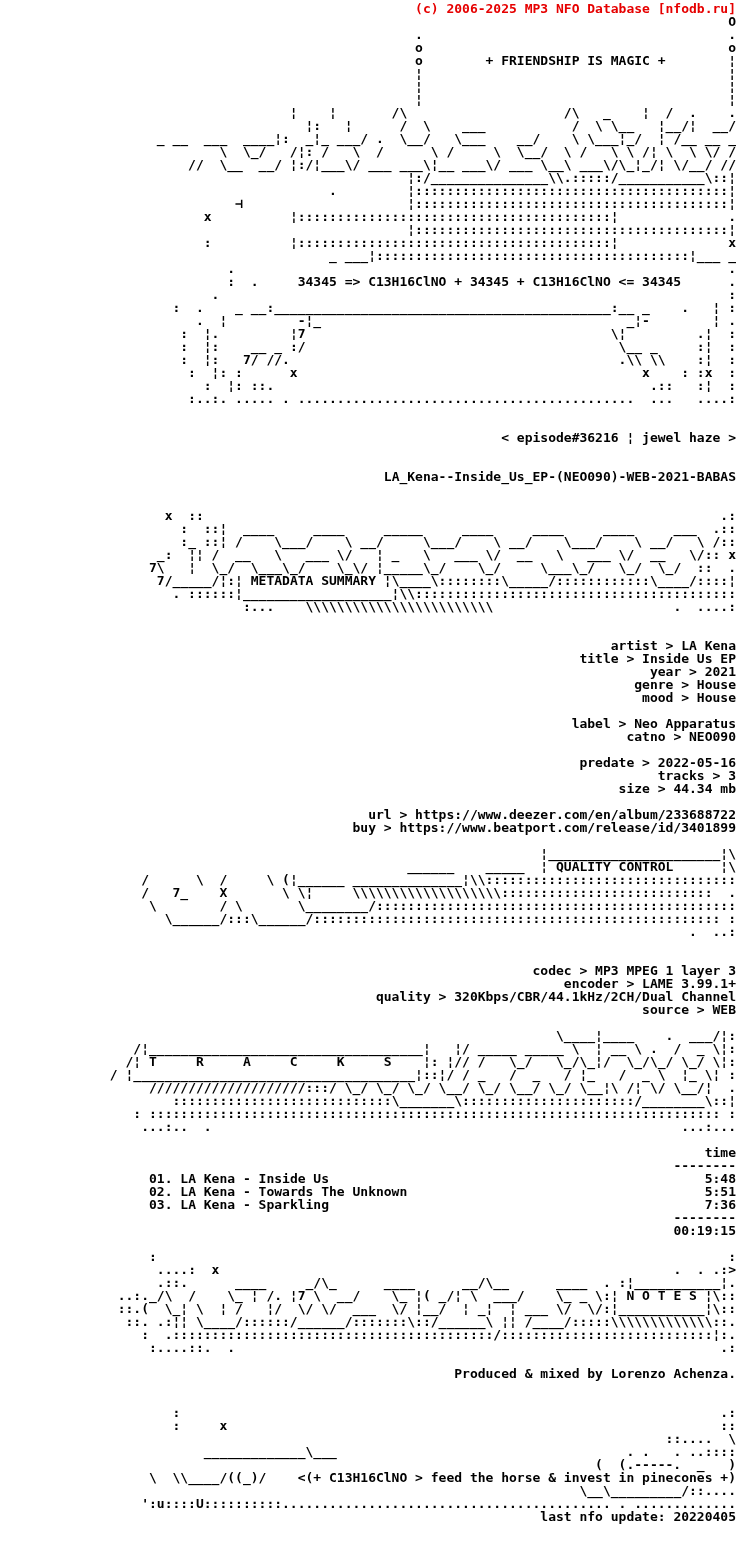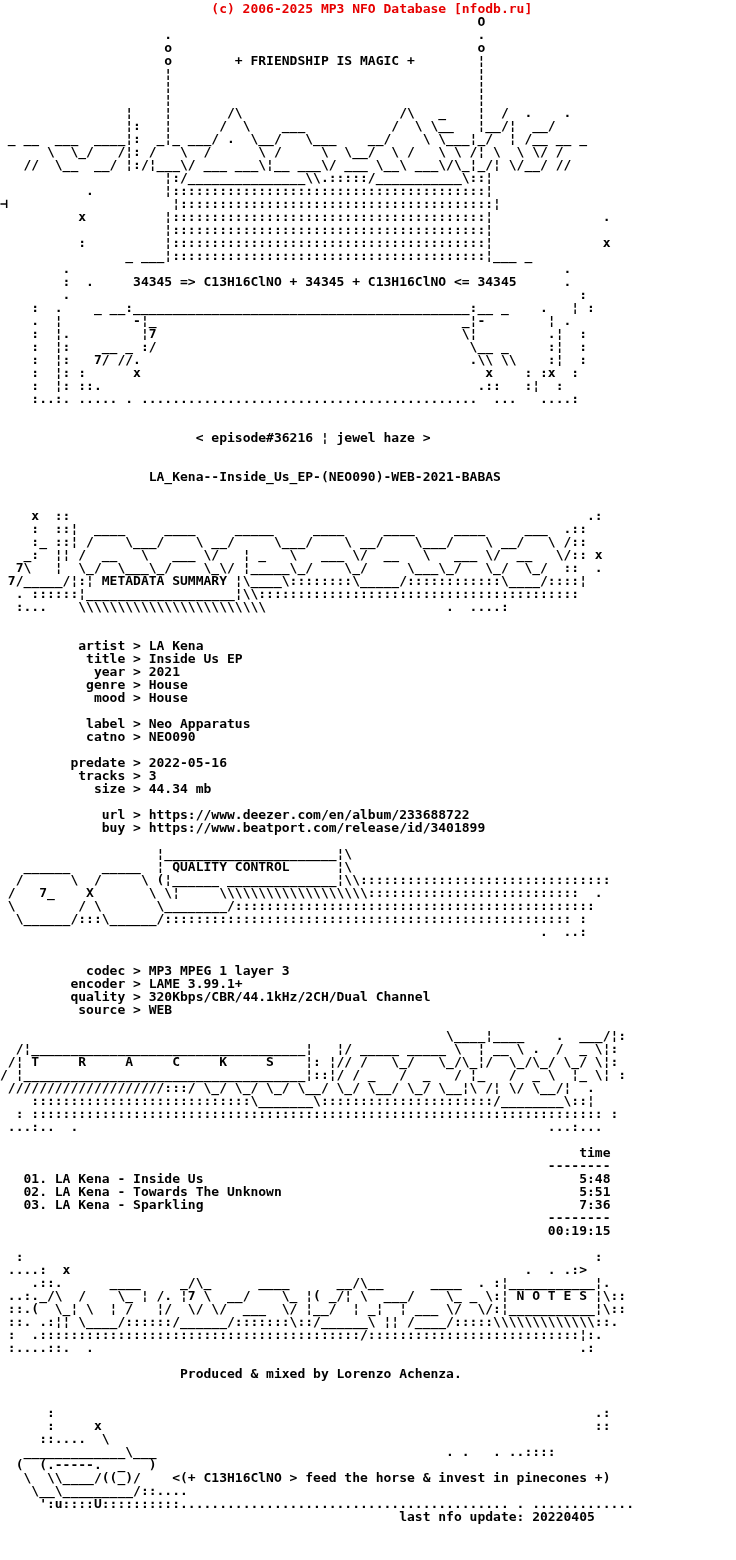--- a/index.html
+++ b/index.html
@@ -5,20 +5,21 @@
   html,body{margin:0;padding:0;background:#ffffff;}
   body{width:736px;height:1560px;overflow:hidden;}
   pre{
     margin:0;
     font-family:"DejaVu Sans Mono",monospace;
     font-size:13px;
     line-height:13px;
     font-weight:bold;
     white-space:pre;
     color:#000000;
+    text-align:right;
   }
   .site-header{padding:2px 0 0 27ch;}
   .nfo-body{padding:0;}
 </style>
 </head>
 <body>
 
 <div>
   <pre class="site-header" style="color: rgb(230, 0, 0);">(c) 2006-2025 MP3 NFO Database [nfodb.ru]</pre>
   <pre class="nfo-body" id="nfo-body">                                                             O

